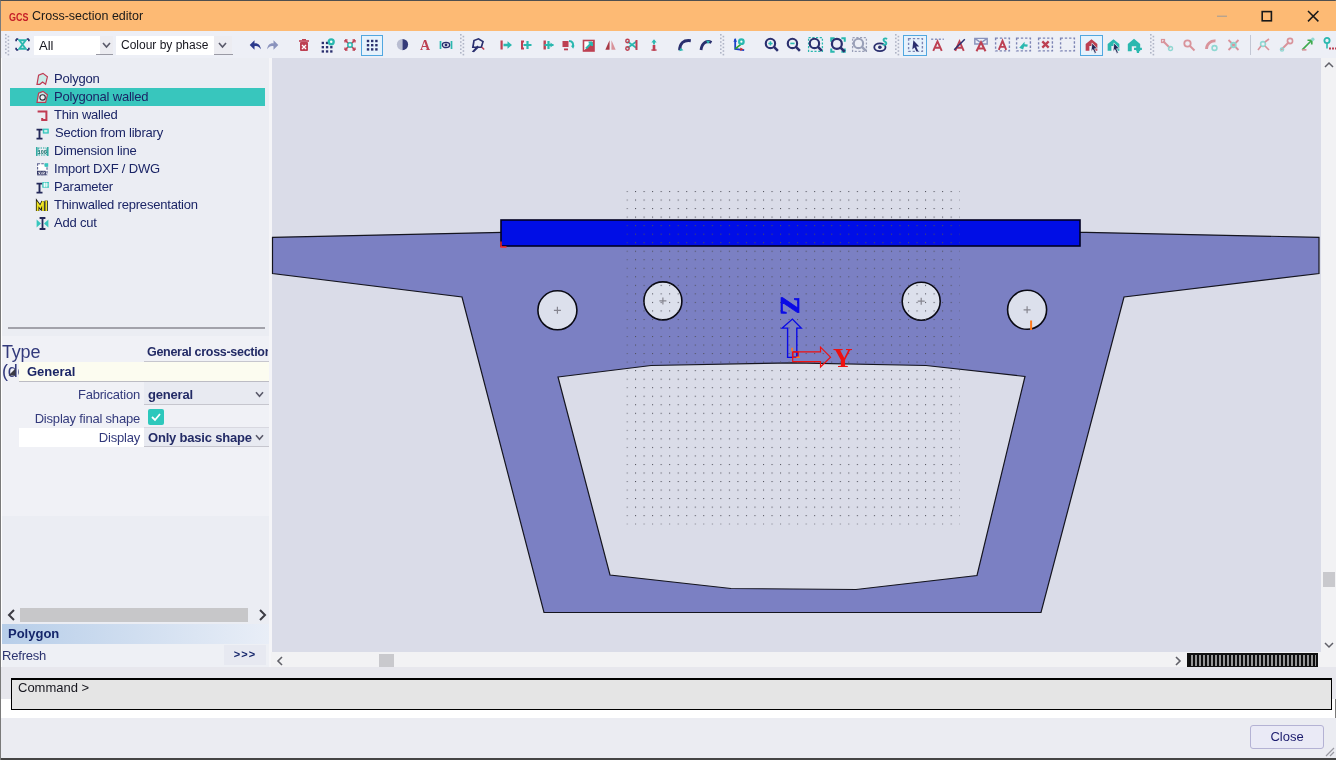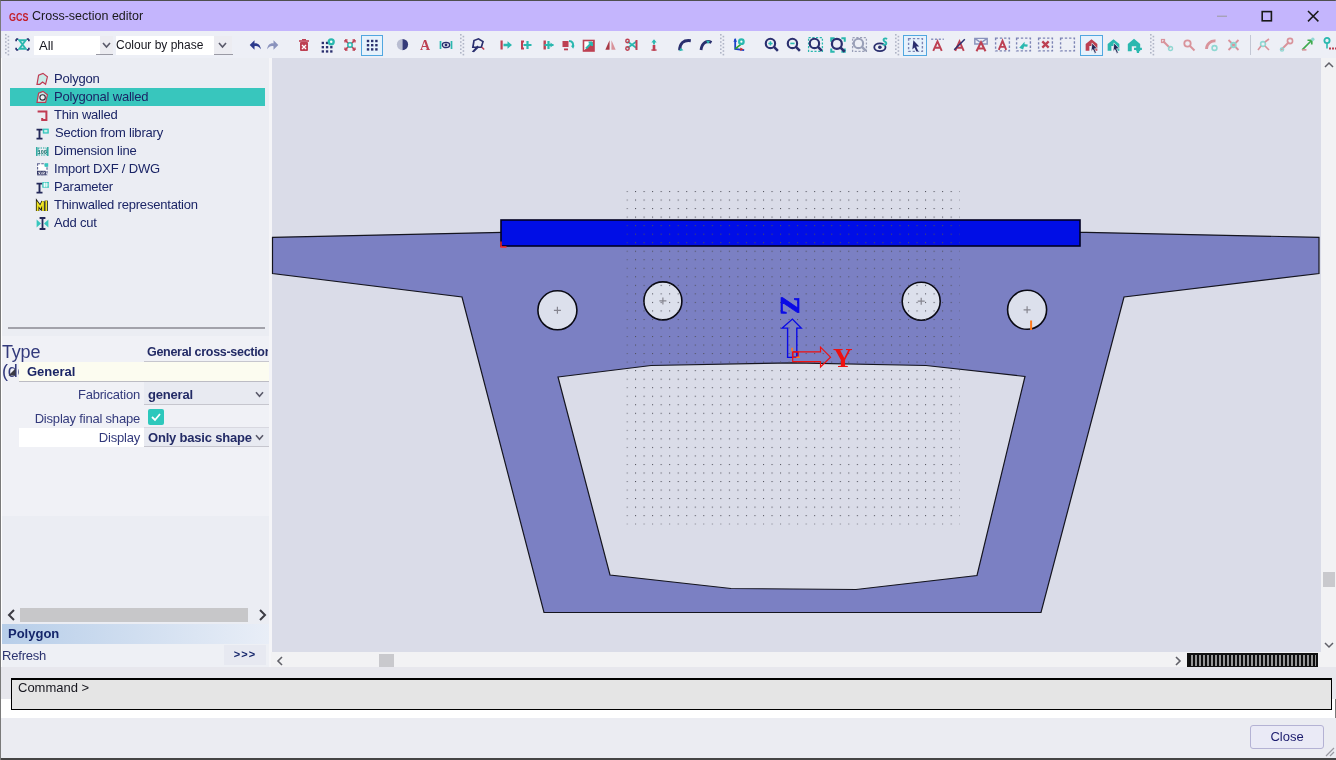--- a/index.html
+++ b/index.html
@@ -1,19 +1,19 @@
 <!DOCTYPE html>
 <html><head><meta charset="utf-8"><style>
 html,body{margin:0;padding:0}
 body{font-family:"Liberation Sans",sans-serif;width:1336px;height:760px;overflow:hidden}
 #win{position:relative;width:1336px;height:760px;background:#fff;border-left:1px solid #7a7a7a;border-right:1px solid #7a7a7a;border-top:1px solid #4f4f4f;box-sizing:border-box}
 .abs{position:absolute}
 </style></head><body>
 <div id="win">
-<div class="abs" style="left:0;top:0;width:1336px;height:43px;background:#c4b5fd">
+<div class="abs" style="left:0;top:0;width:1336px;height:43px;background:#fdba74">
 <div class="abs" style="left:8px;top:10px;font-size:8.5px;font-weight:bold;color:#c41d27;letter-spacing:0px;transform:scale(1.05,1.25);transform-origin:left top">GCS</div>
 <div class="abs" style="left:31px;top:8px;font-size:12.5px;color:#191919">Cross-section editor</div>
 <svg style="position:absolute;left:1210px;top:0px" width="120" height="30" viewBox="0 0 120 30">
         <path d="M6,15.2 h10" stroke="#9a9a9a" stroke-width="1"></path>
         <rect x="51.2" y="10.6" width="9.2" height="9.2" fill="none" stroke="#191919" stroke-width="1.6"></rect>
         <path d="M97,10 L107.4,20.4 M107.4,10 L97,20.4" stroke="#191919" stroke-width="1.5"></path>
       </svg>
 </div>
 <div class="abs" style="left:0;top:30px;width:1336px;height:27px;background:#edeff6"></div>
 <svg style="position:absolute;left:4px;top:33px" width="6" height="22" viewBox="0 0 6 22">
@@ -33,21 +33,21 @@
     <svg style="position:absolute;left:13px;top:35px" width="17" height="17" viewBox="0 0 16 16">
       <path d="M2,3 h2 M2,3 v2 M14,3 h-2 M14,3 v2 M2,13 h2 M2,13 v-2 M14,13 h-2 M14,13 v-2" stroke="#2a2f6e" stroke-width="1.6" fill="none"></path>
       <path d="M5,4 h6 l-6,8 h6 z" fill="none" stroke="#2ab8af" stroke-width="1.8"></path>
     </svg>
     <div class="abs" style="left:33px;top:35px;width:66px;height:19px;background:#fff;font-size:13px;color:#16161e;line-height:19px;padding-left:5px;box-sizing:border-box">All</div>
     <div class="abs" style="left:99px;top:35px;width:13px;height:19px;background:#ececf1"></div>
     <svg style="position:absolute;left:100px;top:40px" width="11" height="9" viewBox="0 0 11 9">
       <path d="M2,2 l3.5,4 3.5,-4" fill="none" stroke="#5a5a6a" stroke-width="1.6"></path>
     </svg>
     <div class="abs" style="left:95px;top:52.5px;width:17px;height:1.5px;background:#9a9aa4"></div>
-    <div class="abs" style="left:115px;top:35px;width:98px;height:19px;background:#fff;font-size:12px;color:#16161e;line-height:19px;box-sizing:border-box">Colour by phase</div>
+    <div class="abs" style="left:115px;top:35px;width:98px;height:19px;background:#fff;font-size:12px;color:#16161e;line-height:19px;padding-left:5px;box-sizing:border-box">Colour by phase</div>
     <div class="abs" style="left:213px;top:35px;width:18px;height:19px;background:#ececf1"></div>
     <svg style="position:absolute;left:216px;top:40px" width="11" height="9" viewBox="0 0 11 9">
       <path d="M2,2 l3.5,4 3.5,-4" fill="none" stroke="#5a5a6a" stroke-width="1.6"></path>
     </svg>
     <div class="abs" style="left:213px;top:52.5px;width:19px;height:1.5px;background:#9a9aa4"></div>
     <svg style="position:absolute;left:245px;top:36px" width="17" height="17" viewBox="0 0 16 16">
       <path d="M3.5,7.5 L8,3 L8,6 C11,5.5 13.5,7.5 14,11.5 C12,8.8 10.5,8.3 8,8.7 L8,12 Z" fill="#2b3a8c"></path>
     </svg>
     <svg style="position:absolute;left:264px;top:36px" width="17" height="17" viewBox="0 0 16 16">
       <path d="M12.5,7.5 L8,3 L8,6 C5,5.5 2.5,7.5 2,11.5 C4,8.8 5.5,8.3 8,8.7 L8,12 Z" fill="#8a93bd"></path>

